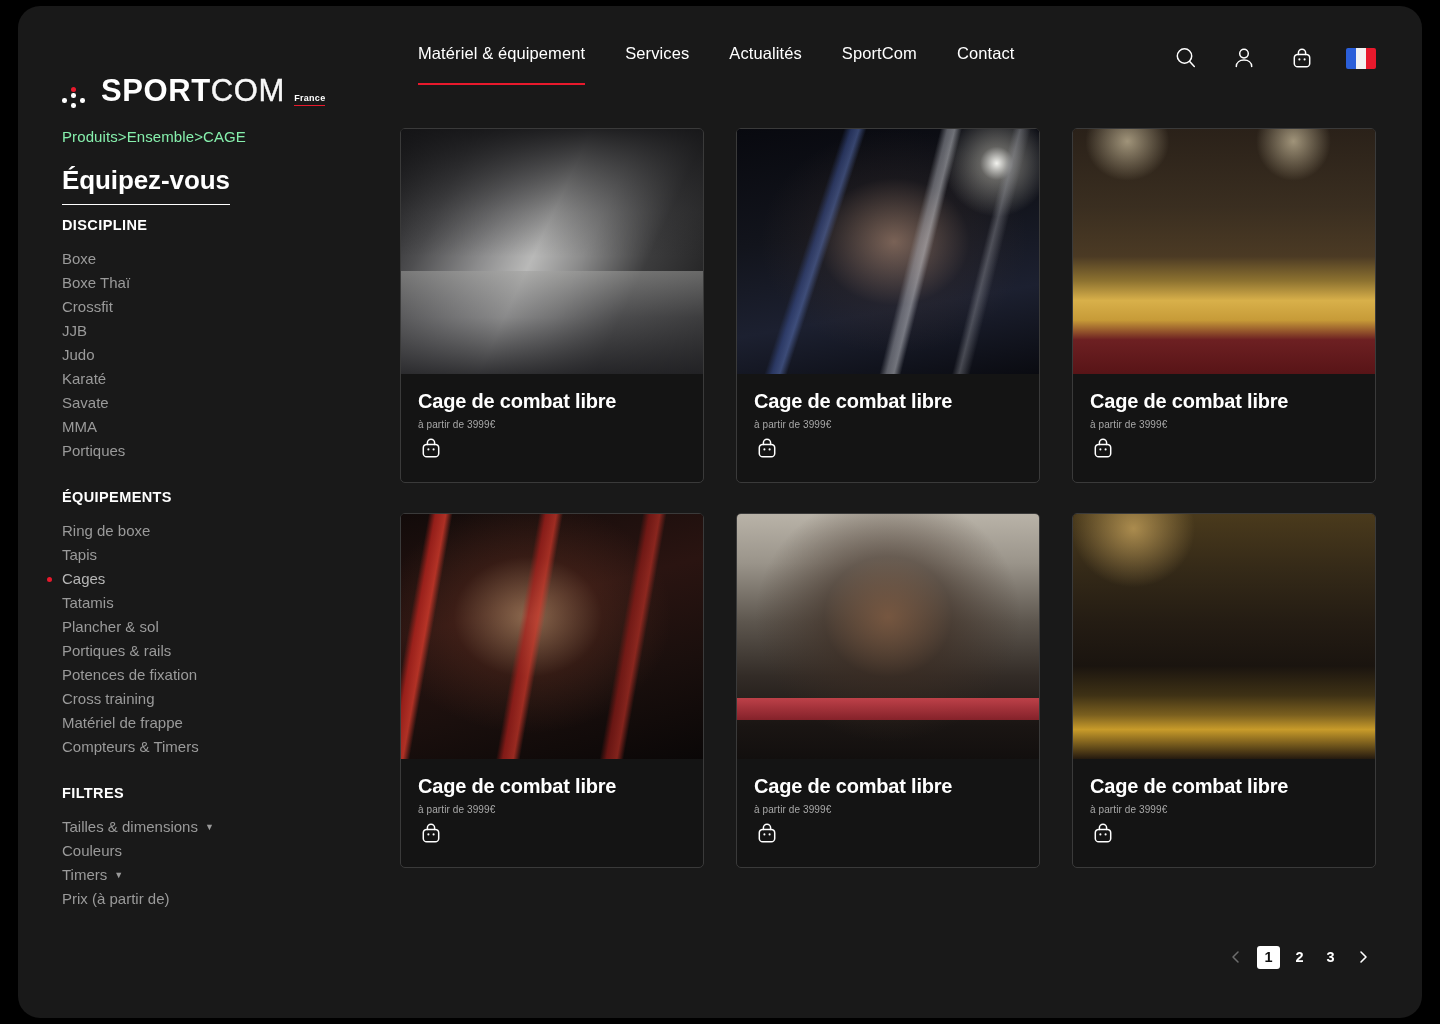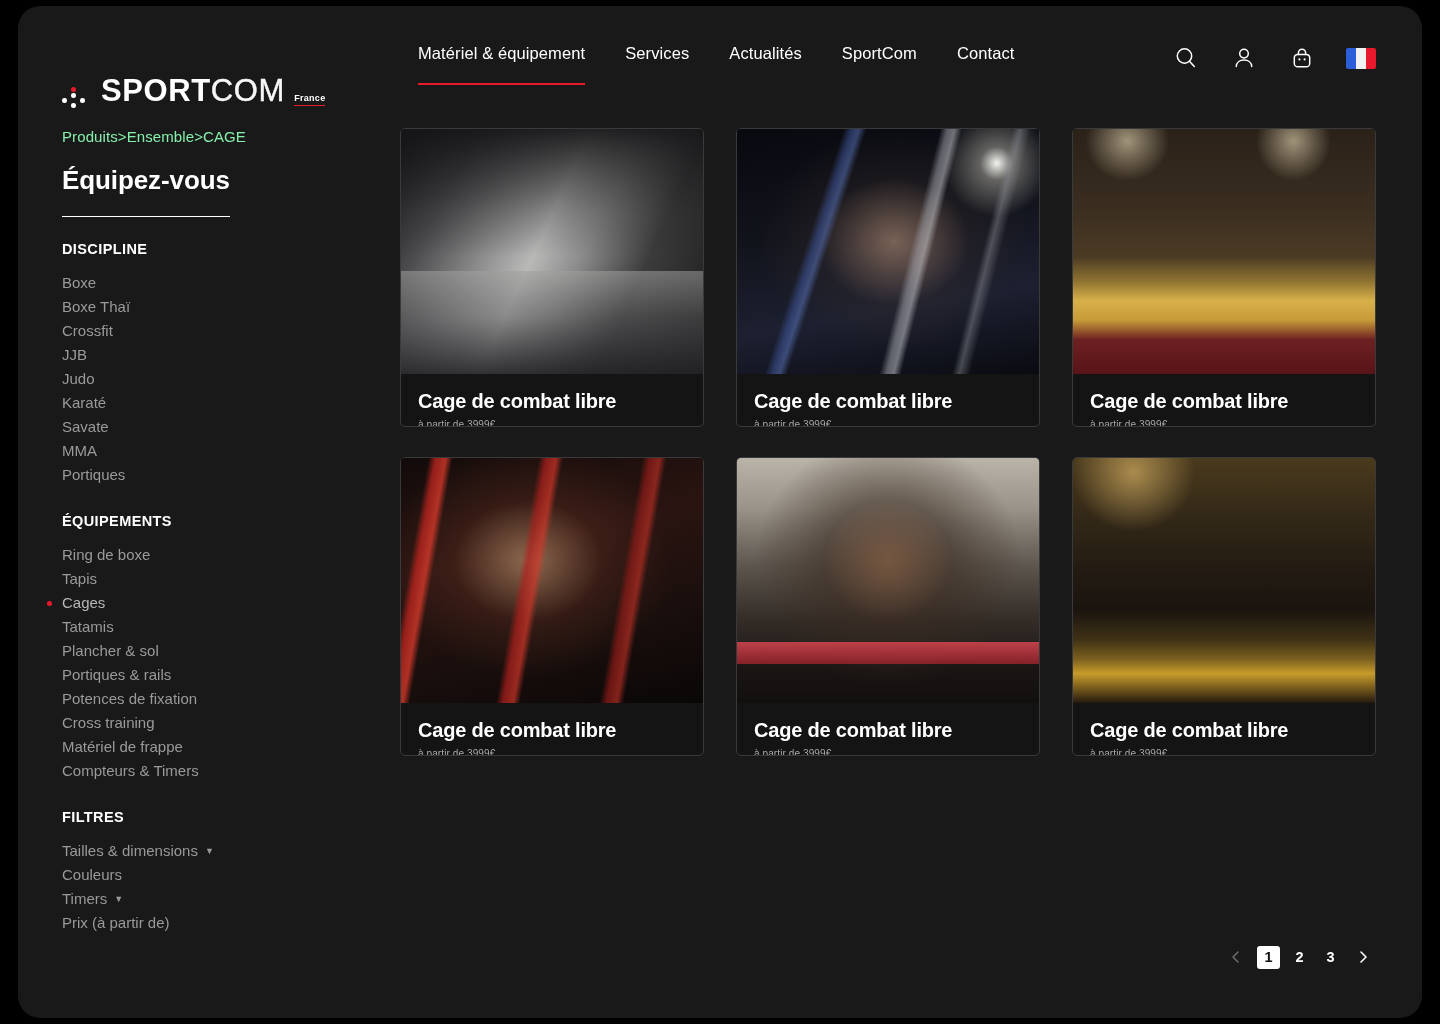--- a/index.html
+++ b/index.html
@@ -158,22 +158,22 @@
     margin-bottom: 20px;
     letter-spacing: 0.1px;
     cursor: pointer;
   }
   .page-title {
     font-size: 26px;
     font-weight: 700;
     color: #fff;
     display: inline-block;
     border-bottom: 1.6px solid #fff;
-    padding-bottom: 20px;
-    margin-bottom: 24px;
+    padding-bottom: 8px;
+    margin-bottom: 12px;
     letter-spacing: -0.1px;
   }
   .section-head {
     font-size: 14.5px;
     font-weight: 700;
     color: #fff;
     letter-spacing: 0.4px;
     margin-bottom: 14px;
   }
   .filter-list {
@@ -214,21 +214,21 @@
     position: absolute;
     left: 382px;
     top: 122px;
     width: 980px;
     display: grid;
     grid-template-columns: repeat(3, 304px);
     gap: 30px 32px;
   }
   .card {
     width: 304px;
-    height: 299px;
+    height: 355px;
     background: #141414;
     border: 1px solid #3a3a3a;
     border-radius: 5px;
     overflow: hidden;
     display: flex;
     flex-direction: column;
     cursor: pointer;
   }
   .card-img {
     width: 100%;

